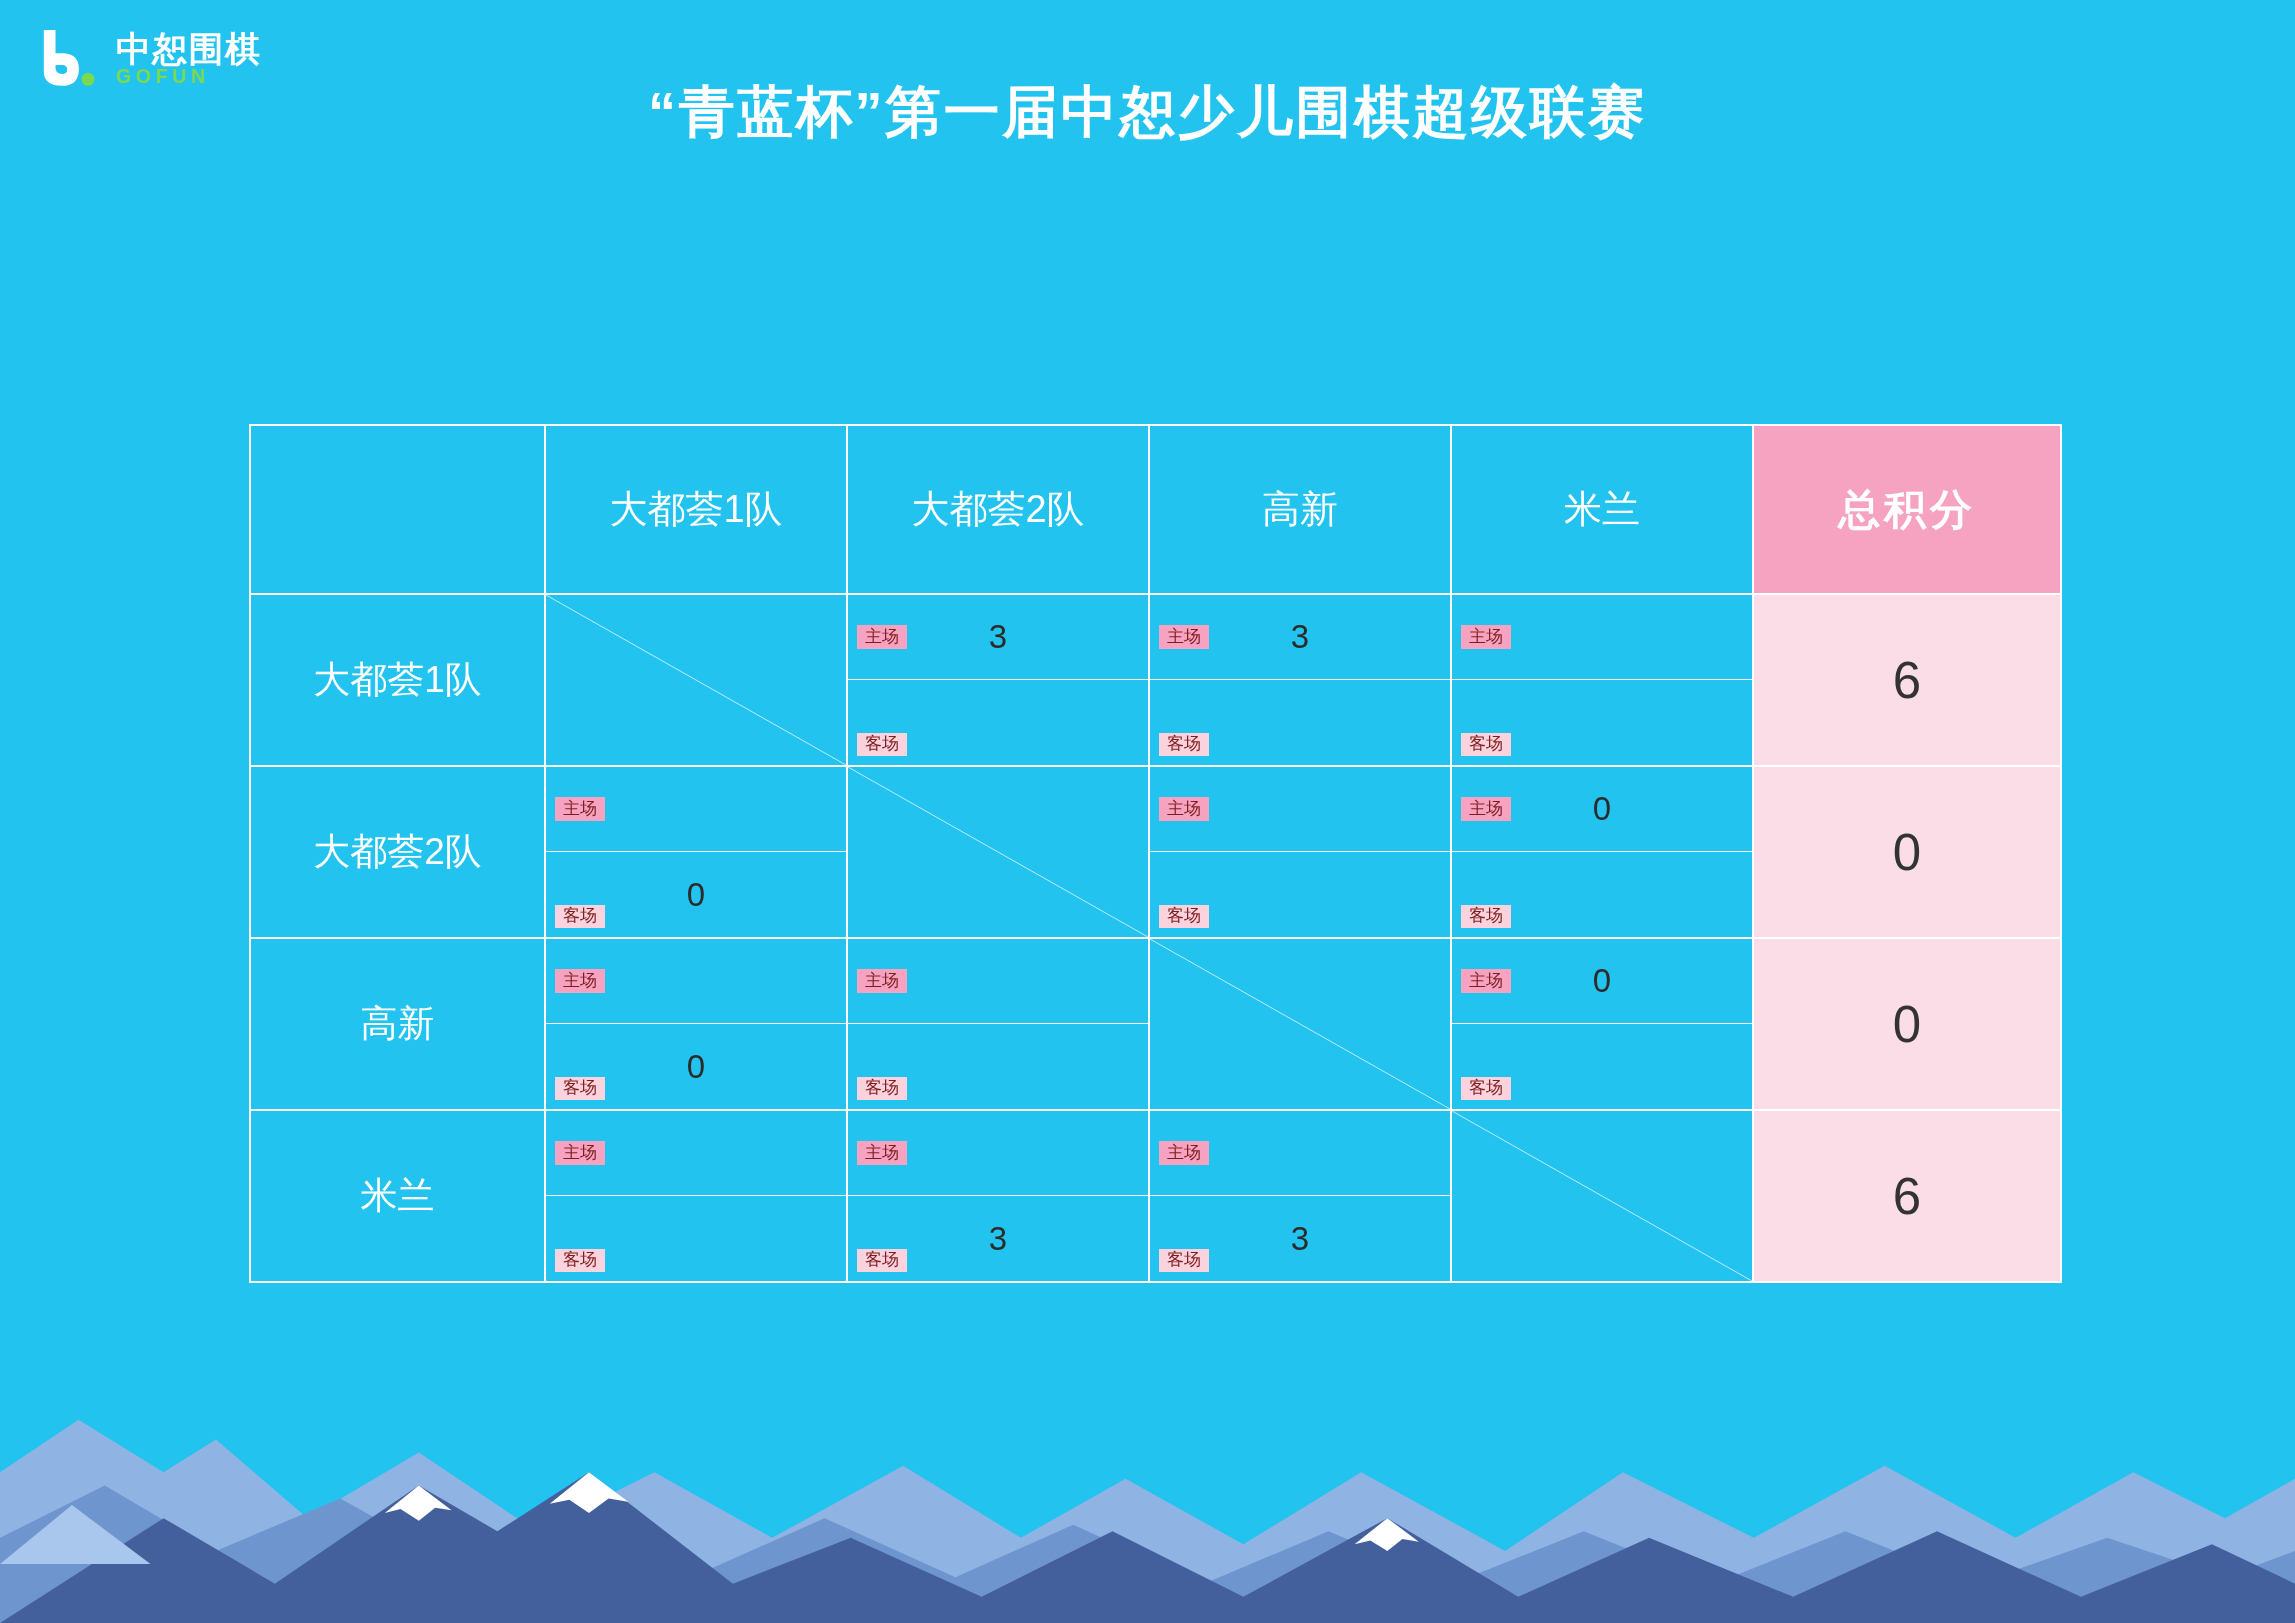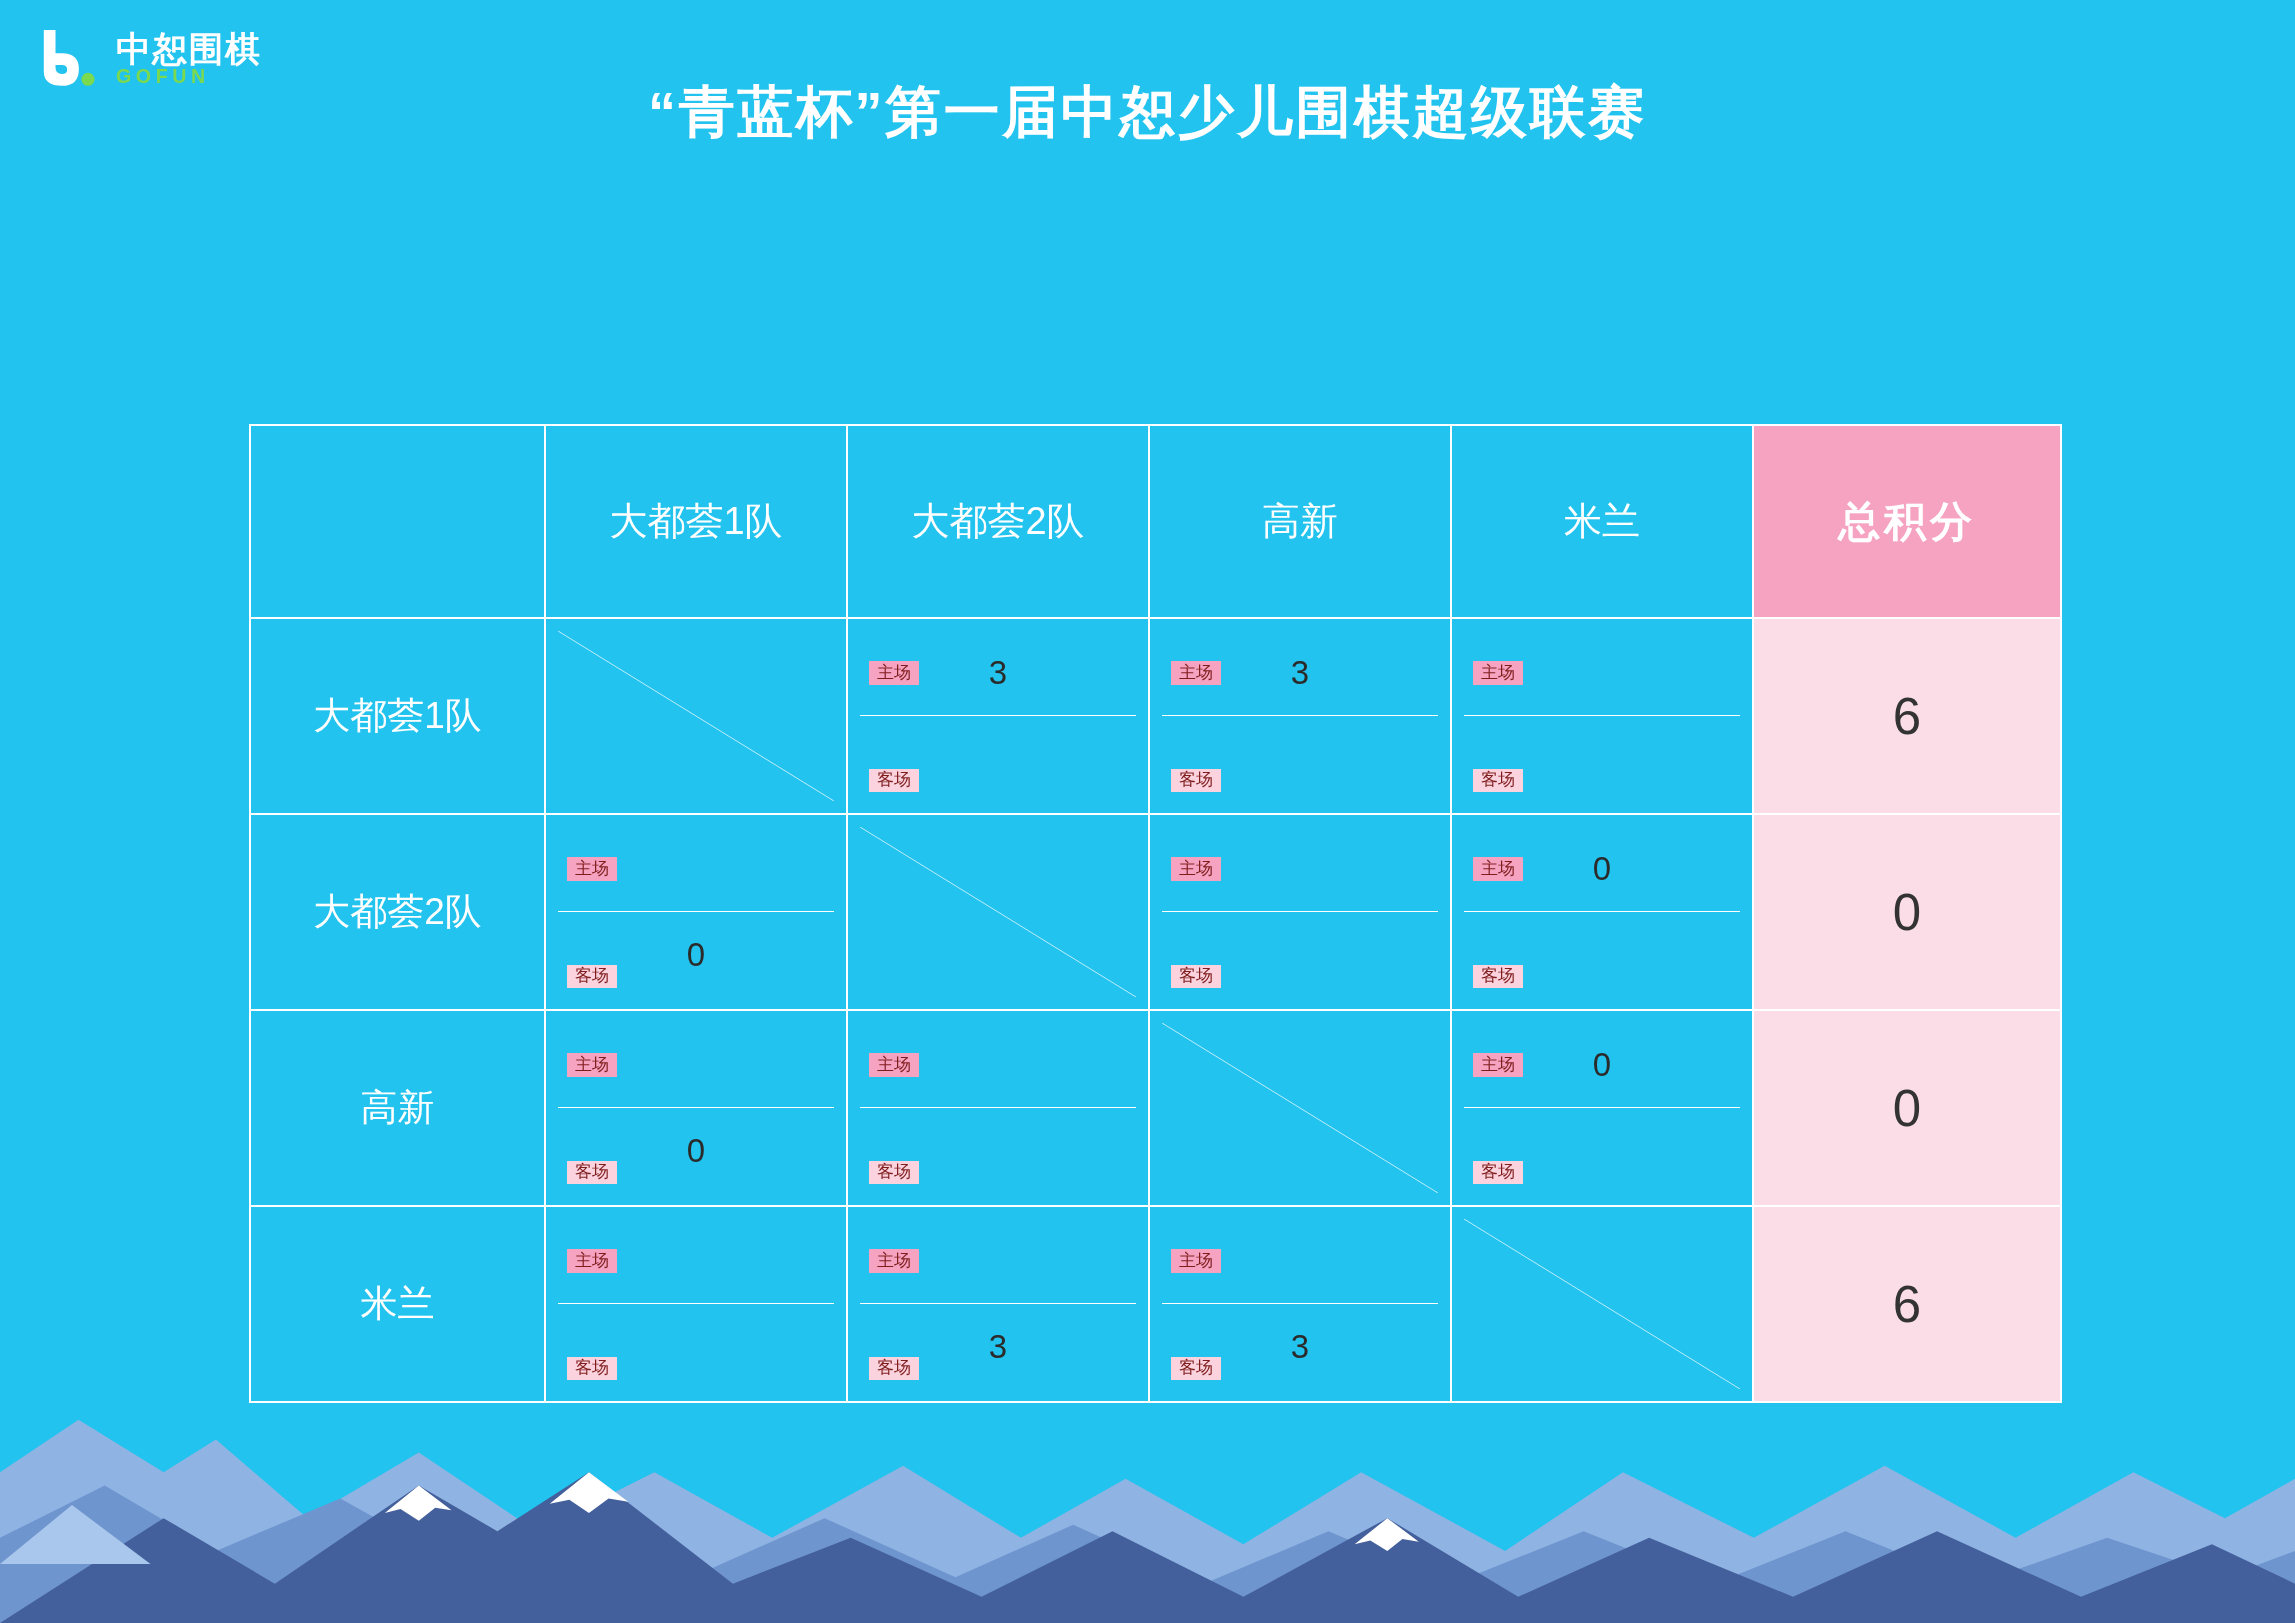--- a/index.html
+++ b/index.html
@@ -80,21 +80,21 @@
     top: 424px;
     width: 1807px;
   }
   table.score {
     border-collapse: collapse;
     width: 100%;
     table-layout: fixed;
   }
   table.score td, table.score th {
     border: 2px solid #ffffff;
-    padding: 12px;
+    padding: 0;
     vertical-align: middle;
   }
   .col-team   { width: 295px; }
   .col-match  { width: 302px; }
   .col-total  { width: 308px; }
 
   thead th {
     height: 167px;
     color: #ffffff;
     font-size: 38px;

